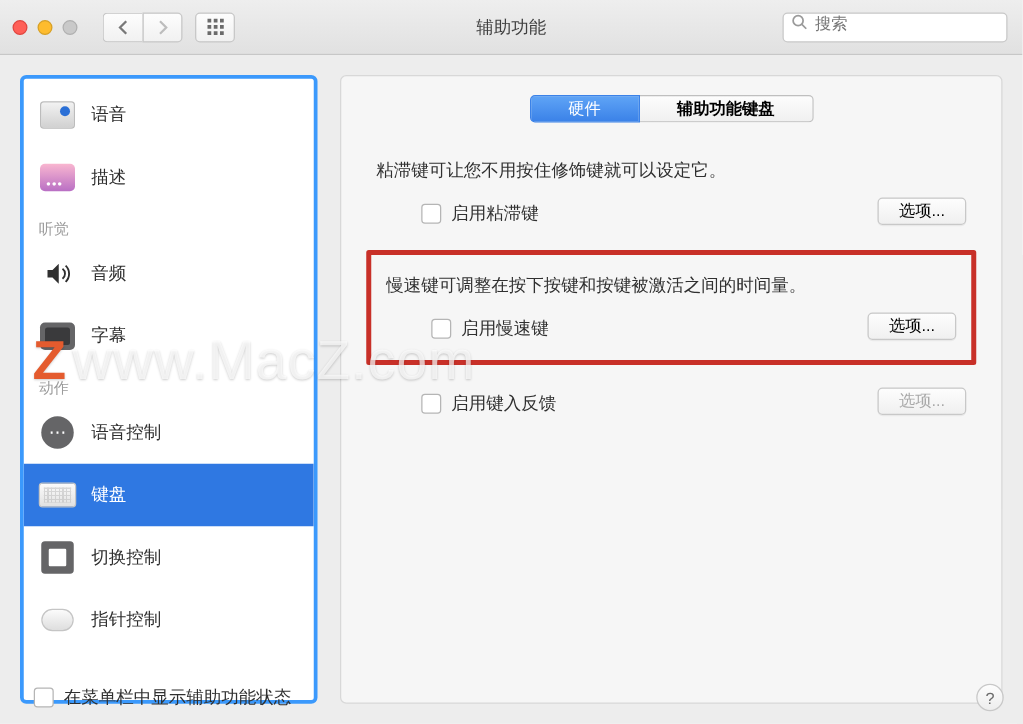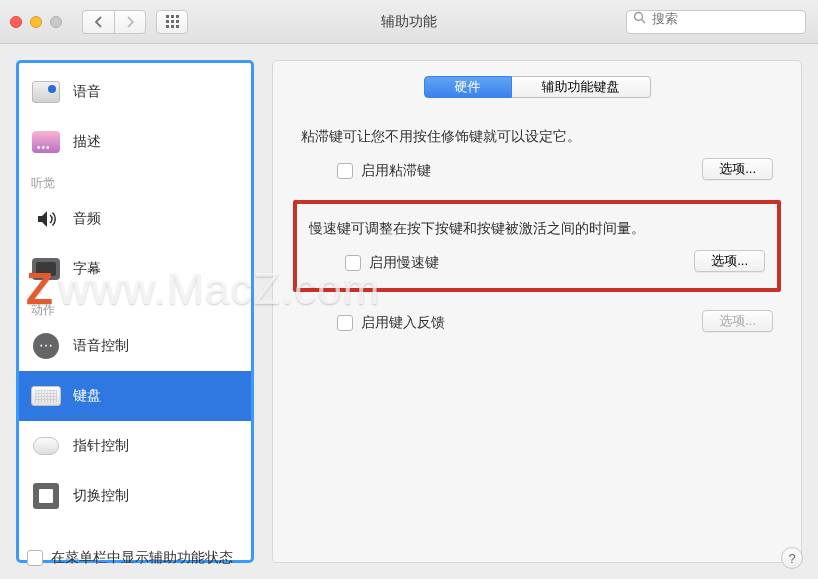--- a/index.html
+++ b/index.html
@@ -160,21 +160,21 @@
     .seg-btn {
       height: 22px;
       padding: 0 30px;
       font-size: 13px;
       border: 1px solid #bfbfbf;
       background: linear-gradient(to bottom,#fdfdfd,#f0f0f0);
       display: flex; align-items:center;
       cursor: pointer;
     }
     .seg-btn:first-child { border-radius:4px 0 0 4px; }
-    .seg-btn:last-child { border-radius:0 4px 4px 0; border-left:none;}
+    .seg-btn:last-child { border-radius:0 4px 4px 0; border-left:none;font-weight:bold;}
     .seg-btn.active {
       background: linear-gradient(to bottom,#5fa4f6,#3b82e8);
       color: #fff;
       border-color: #3b82e8;
     }
     .opt-group {
       padding: 6px 8px 16px;
     }
     .opt-desc {
       font-size: 14px;
@@ -337,29 +337,29 @@
       <span>语音控制</span>
     </div>
     <div class="sb-item selected">
       <div class="sb-icon">
           <div class="icon-kb"></div>
         </div>
       <span>键盘</span>
     </div>
     <div class="sb-item">
       <div class="sb-icon">
+          <div class="icon-switch"></div>
+        </div>
+      <span>切换控制</span>
+    </div>
+    <div class="sb-item">
+      <div class="sb-icon">
           <div class="icon-pointer"></div>
         </div>
       <span>指针控制</span>
-    </div>
-    <div class="sb-item">
-      <div class="sb-icon">
-          <div class="icon-switch"></div>
-        </div>
-      <span>切换控制</span>
     </div>
   </div>
 
   <div class="main-panel">
     <div class="tabbar">
       <div class="seg-btn active">硬件</div>
       <div class="seg-btn">辅助功能键盘</div>
     </div>
 
     <div class="opt-group">

